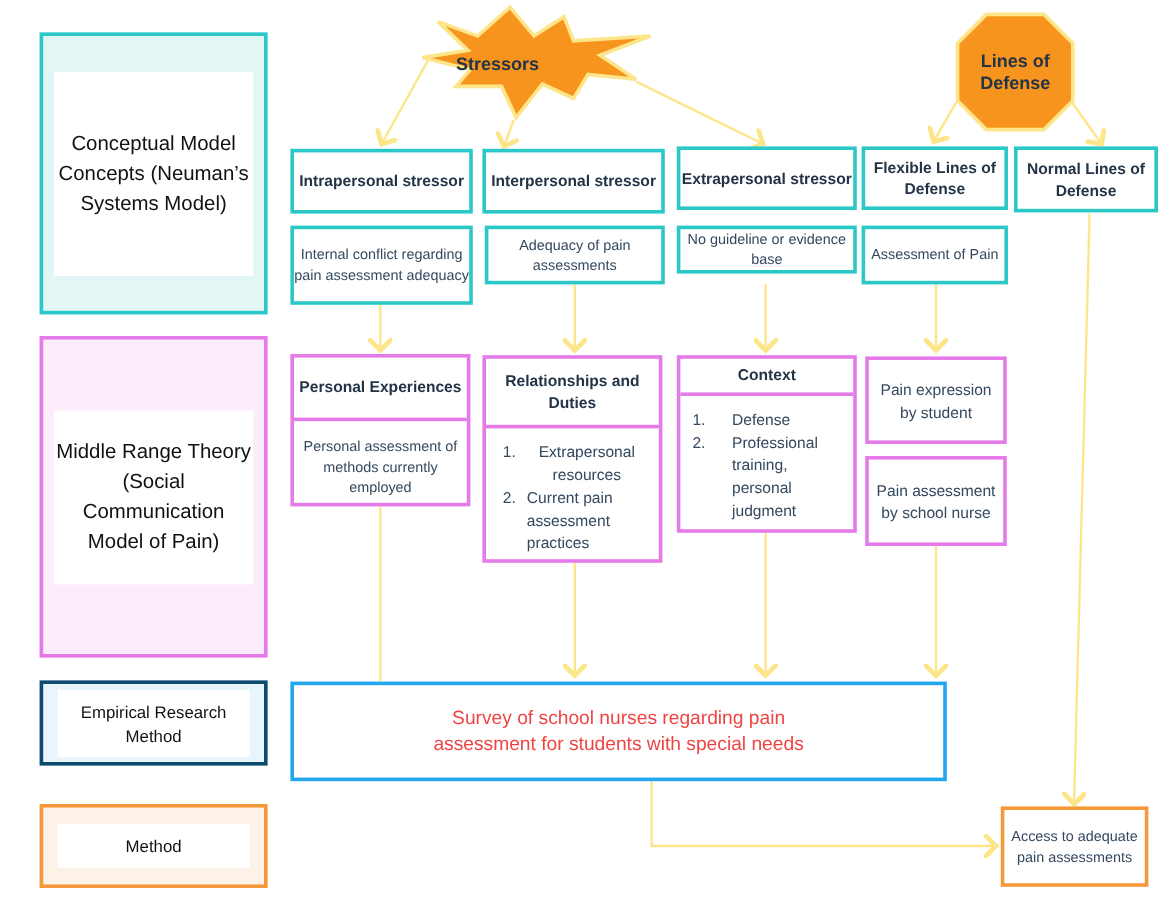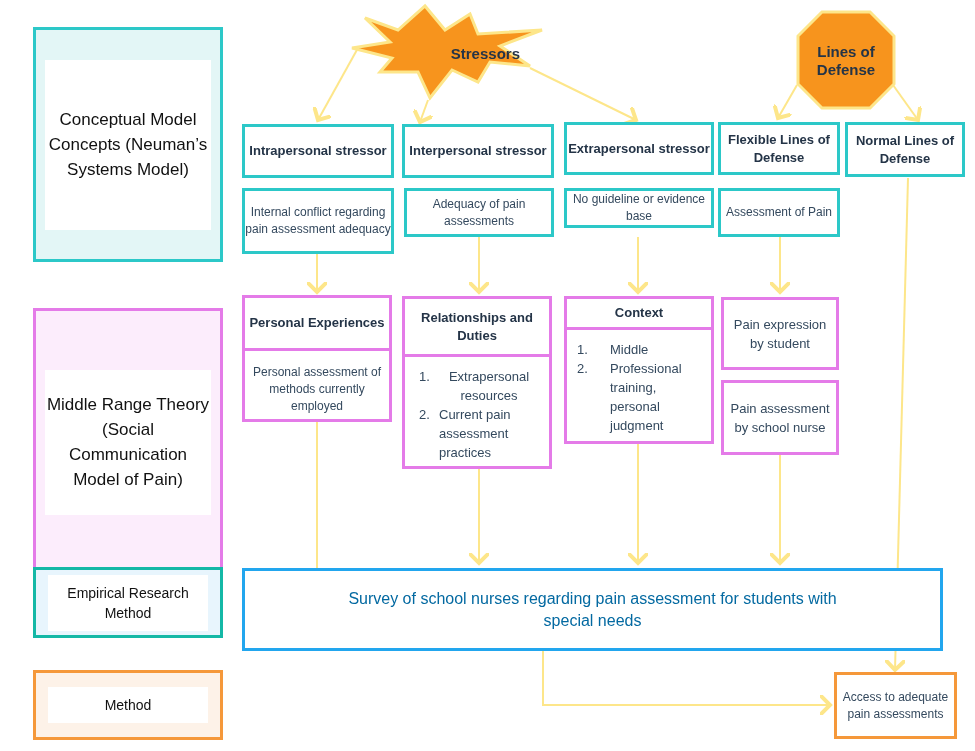--- a/index.html
+++ b/index.html
@@ -45,30 +45,30 @@
     <line x1="780" y1="455" x2="780" y2="563" marker-end="url(#arr)"></line>
     <line x1="908" y1="178" x2="895" y2="670" marker-end="url(#arr)"></line>
     <polyline points="543,650 543,705 830,705" marker-end="url(#arr)"></polyline>
   </g>
 
   <polygon points="365,18 398,30 425,6 445,30 470,14 478,34 542,30 500,46 530,66 490,62 478,82 452,70 430,98 418,72 380,72 392,58 352,48 390,42" fill="#f7941d" stroke="#fde68a" stroke-width="3"></polygon>
 
   <polygon points="822,12 870,12 894,36 894,84 870,108 822,108 798,84 798,36" fill="#f7941d" stroke="#fde68a" stroke-width="3"></polygon>
 </svg>
 
-<div class="abs hdr" style="left:380px;top:45px;width:140px;text-align:right;font-size:15px;">Stressors</div>
+<div class="abs hdr" style="left:380px;top:45px;width:140px;text-align:left;font-size:15px;">Stressors</div>
 <div class="abs hdr box" style="left:805px;top:38px;width:82px;height:46px;font-size:15px;">Lines of Defense</div>
 
 <div class="abs label-outer" style="left:33px;top:27px;width:190px;height:235px;border:3px solid #2cc8c8;background:#e3f6f6;">
   <div class="label-inner" style="width:166px;height:170px;font-size:17px;line-height:25px;">Conceptual Model Concepts (Neuman’s Systems Model)</div>
 </div>
-<div class="abs label-outer" style="left:33px;top:280px;width:190px;height:268px;border:3px solid #e47be8;background:#fcedfc;margin-top:28px;">
+<div class="abs label-outer" style="left:33px;top:280px;width:190px;height:268px;border:3px solid #e47be8;background:#fcedfc;">
   <div class="label-inner" style="width:166px;height:145px;font-size:17px;line-height:25px;">Middle Range Theory (Social Communication Model of Pain)</div>
 </div>
-<div class="abs label-outer" style="left:33px;top:567px;width:190px;height:71px;border:3px solid #14b8a6;background:#e8f5fd;">
+<div class="abs label-outer" style="left:33px;top:567px;width:190px;height:71px;border:3px solid #0c4a6e;background:#e8f5fd;">
   <div class="label-inner" style="width:160px;height:56px;font-size:14px;line-height:20px;">Empirical Research Method</div>
 </div>
 <div class="abs label-outer" style="left:33px;top:670px;width:190px;height:70px;border:3px solid #f5983a;background:#fdf2e8;">
   <div class="label-inner" style="width:160px;height:36px;font-size:14px;">Method</div>
 </div>
 
 <div class="abs box teal hdr" style="left:242px;top:124px;width:152px;height:54px;">Intrapersonal stressor</div>
 <div class="abs box teal hdr" style="left:402px;top:124px;width:152px;height:54px;">Interpersonal stressor</div>
 <div class="abs box teal hdr" style="left:564px;top:122px;width:150px;height:53px;">Extrapersonal stressor</div>
 <div class="abs box teal hdr" style="left:718px;top:122px;width:122px;height:53px;">Flexible Lines of Defense</div>
@@ -96,27 +96,27 @@
         <span style="flex:1">Current pain assessment practices</span>
       </li>
   </ol>
 </div>
 
 <div class="abs pink" style="left:564px;top:296px;width:150px;height:148px;">
   <div class="box hdr" style="height:28px;border-bottom:3px solid #e47be8;">Context</div>
   <ol class="body" style="padding:10px 8px 0 10px;font-size:13px;line-height:19px;">
     <li>
         <span class="num" style="width:33px">1.</span>
-        <span style="flex:1">Middle</span>
+        <span style="flex:1">Defense</span>
       </li>
     <li>
         <span class="num" style="width:33px">2.</span>
         <span style="flex:1">Professional training, personal judgment</span>
       </li>
   </ol>
 </div>
 
 <div class="abs box pink body" style="left:721px;top:297px;width:118px;height:73px;font-size:13px;line-height:19px;padding:0 8px;">Pain expression by student</div>
 <div class="abs box pink body" style="left:721px;top:380px;width:118px;height:75px;font-size:13px;line-height:19px;padding:0 6px;">Pain assessment by school nurse</div>
 
-<div class="abs box blue" style="left:242px;top:568px;width:701px;height:83px;font-size:16px;line-height:22px;color:#0369a1;padding:0 90px;">Survey of school nurses regarding pain assessment for students with special needs</div>
+<div class="abs box blue" style="left:242px;top:568px;width:547px;height:83px;font-size:16px;line-height:22px;color:#ef4444;padding:0 90px;">Survey of school nurses regarding pain assessment for students with special needs</div>
 
 <div class="abs box orange body" style="left:834px;top:672px;width:123px;height:67px;">Access to adequate pain assessments</div>
 
 </body></html>

